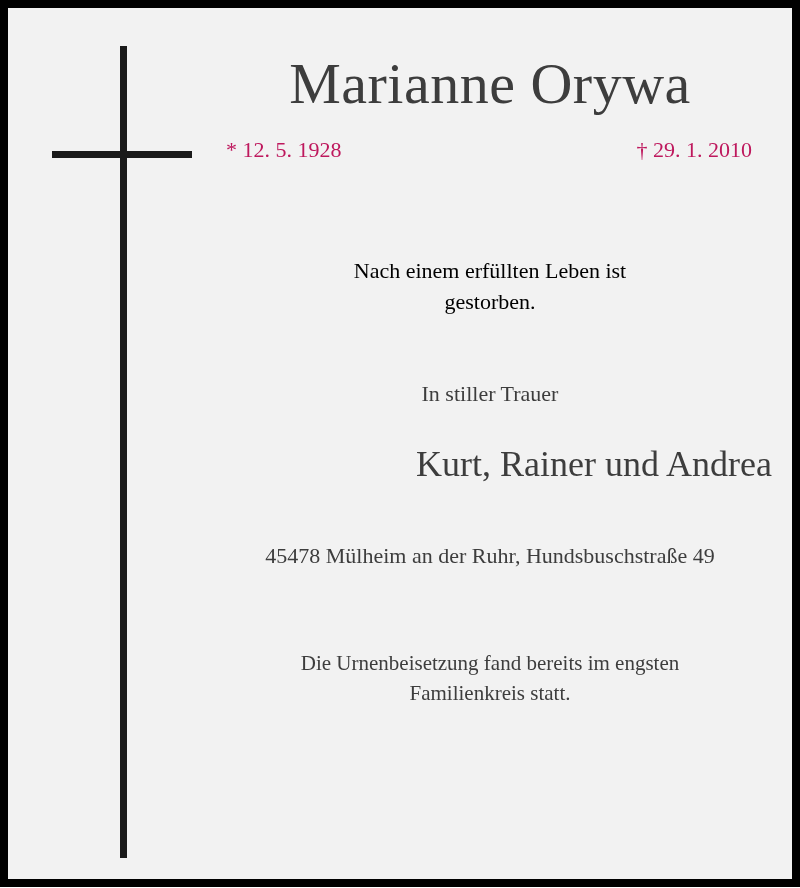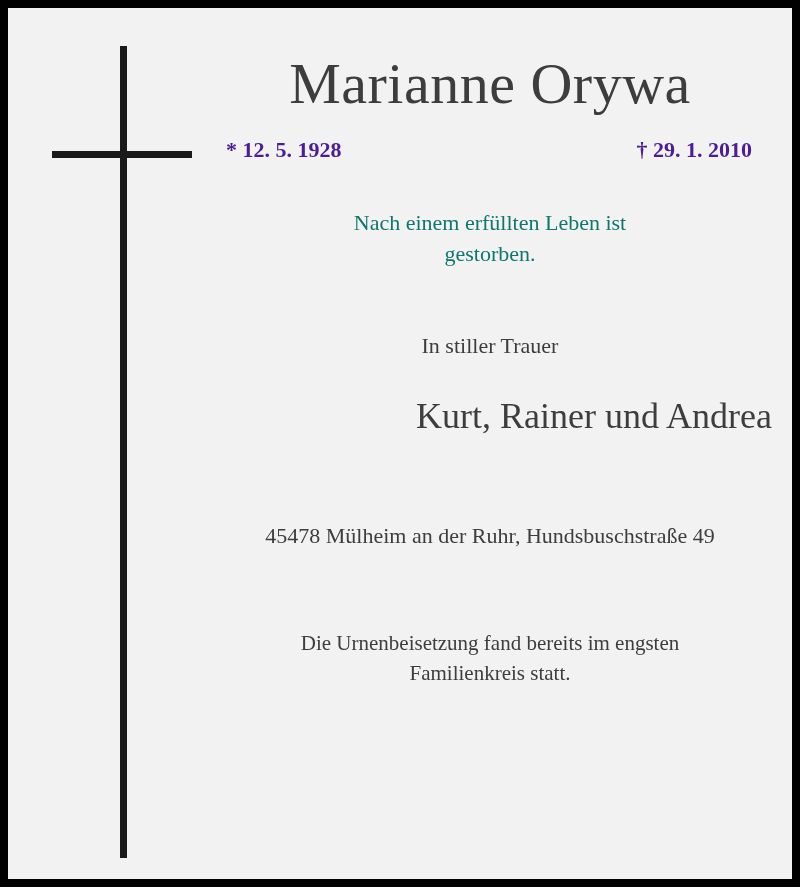--- a/index.html
+++ b/index.html
@@ -64,54 +64,53 @@
   .maiden {
     font-size: 22px;
     margin-top: 22px;
     color: #3d3d3d;
   }
   .dates {
     position: relative;
     margin-top: 22px;
     height: 30px;
     font-size: 22px;
-    color: #4c1d95;
-    font-weight: bold;
+    color: #be185d;
   }
   .date-birth {
     position: absolute;
     left: 18px;
     top: 0;
   }
   .date-death {
     position: absolute;
     right: 20px;
     top: 0;
     margin-left: 40px;
   }
   .body-text {
     font-size: 22px;
     line-height: 1.42;
-    margin-top: 40px;
-    color: #0f766e;
+    margin-top: 88px;
+    color: #000000;
   }
   .mourning-label {
     font-size: 22px;
     margin-top: 64px;
     color: #3d3d3d;
   }
   .mourners {
     font-size: 36px;
     margin-top: 36px;
     color: #3d3d3d;
     text-align: right;
   }
   .address {
     font-size: 22px;
-    margin-top: 86px;
+    margin-top: 58px;
     color: #3d3d3d;
   }
   .footnote {
     font-size: 21px;
     line-height: 1.42;
     margin-top: 80px;
     color: #3d3d3d;
   }
   .line2 { display: block; }
 </style>

